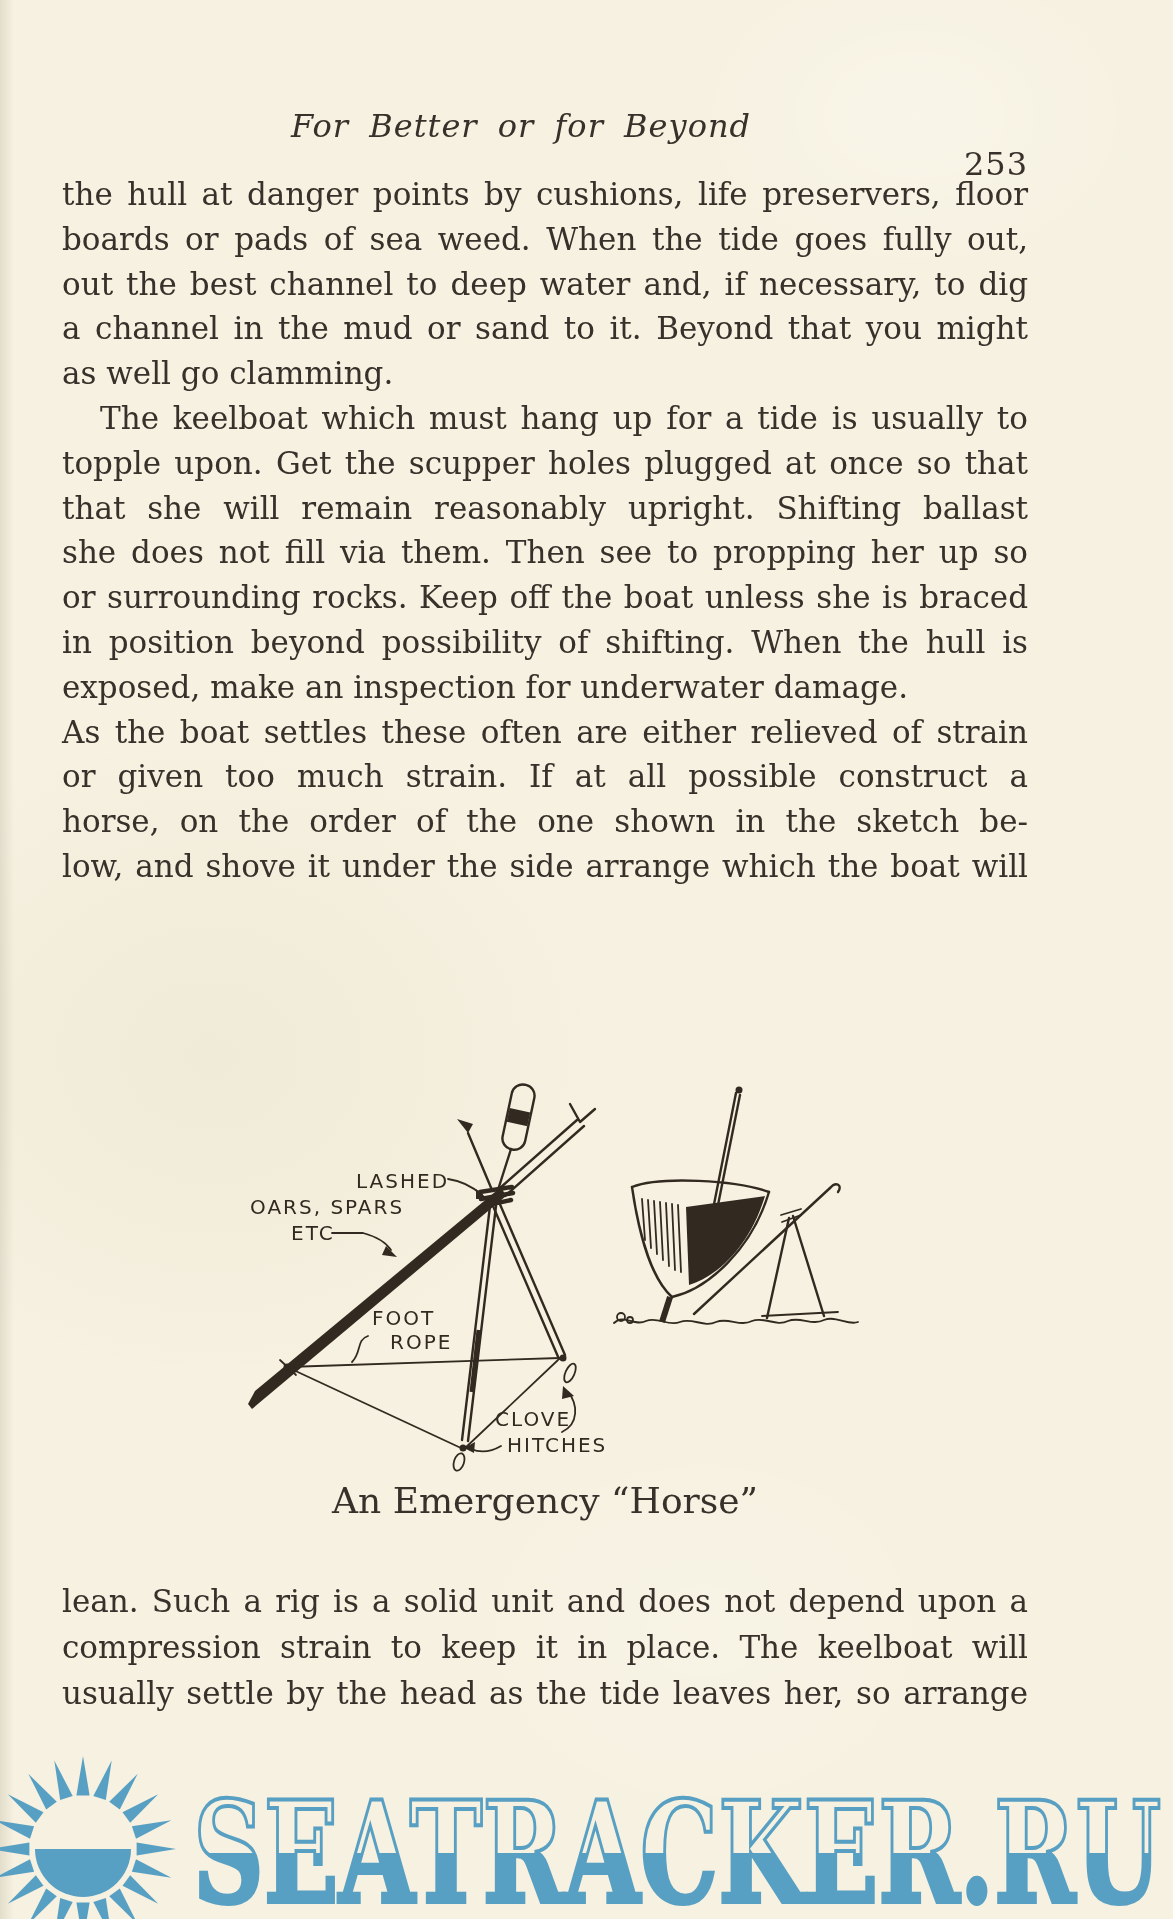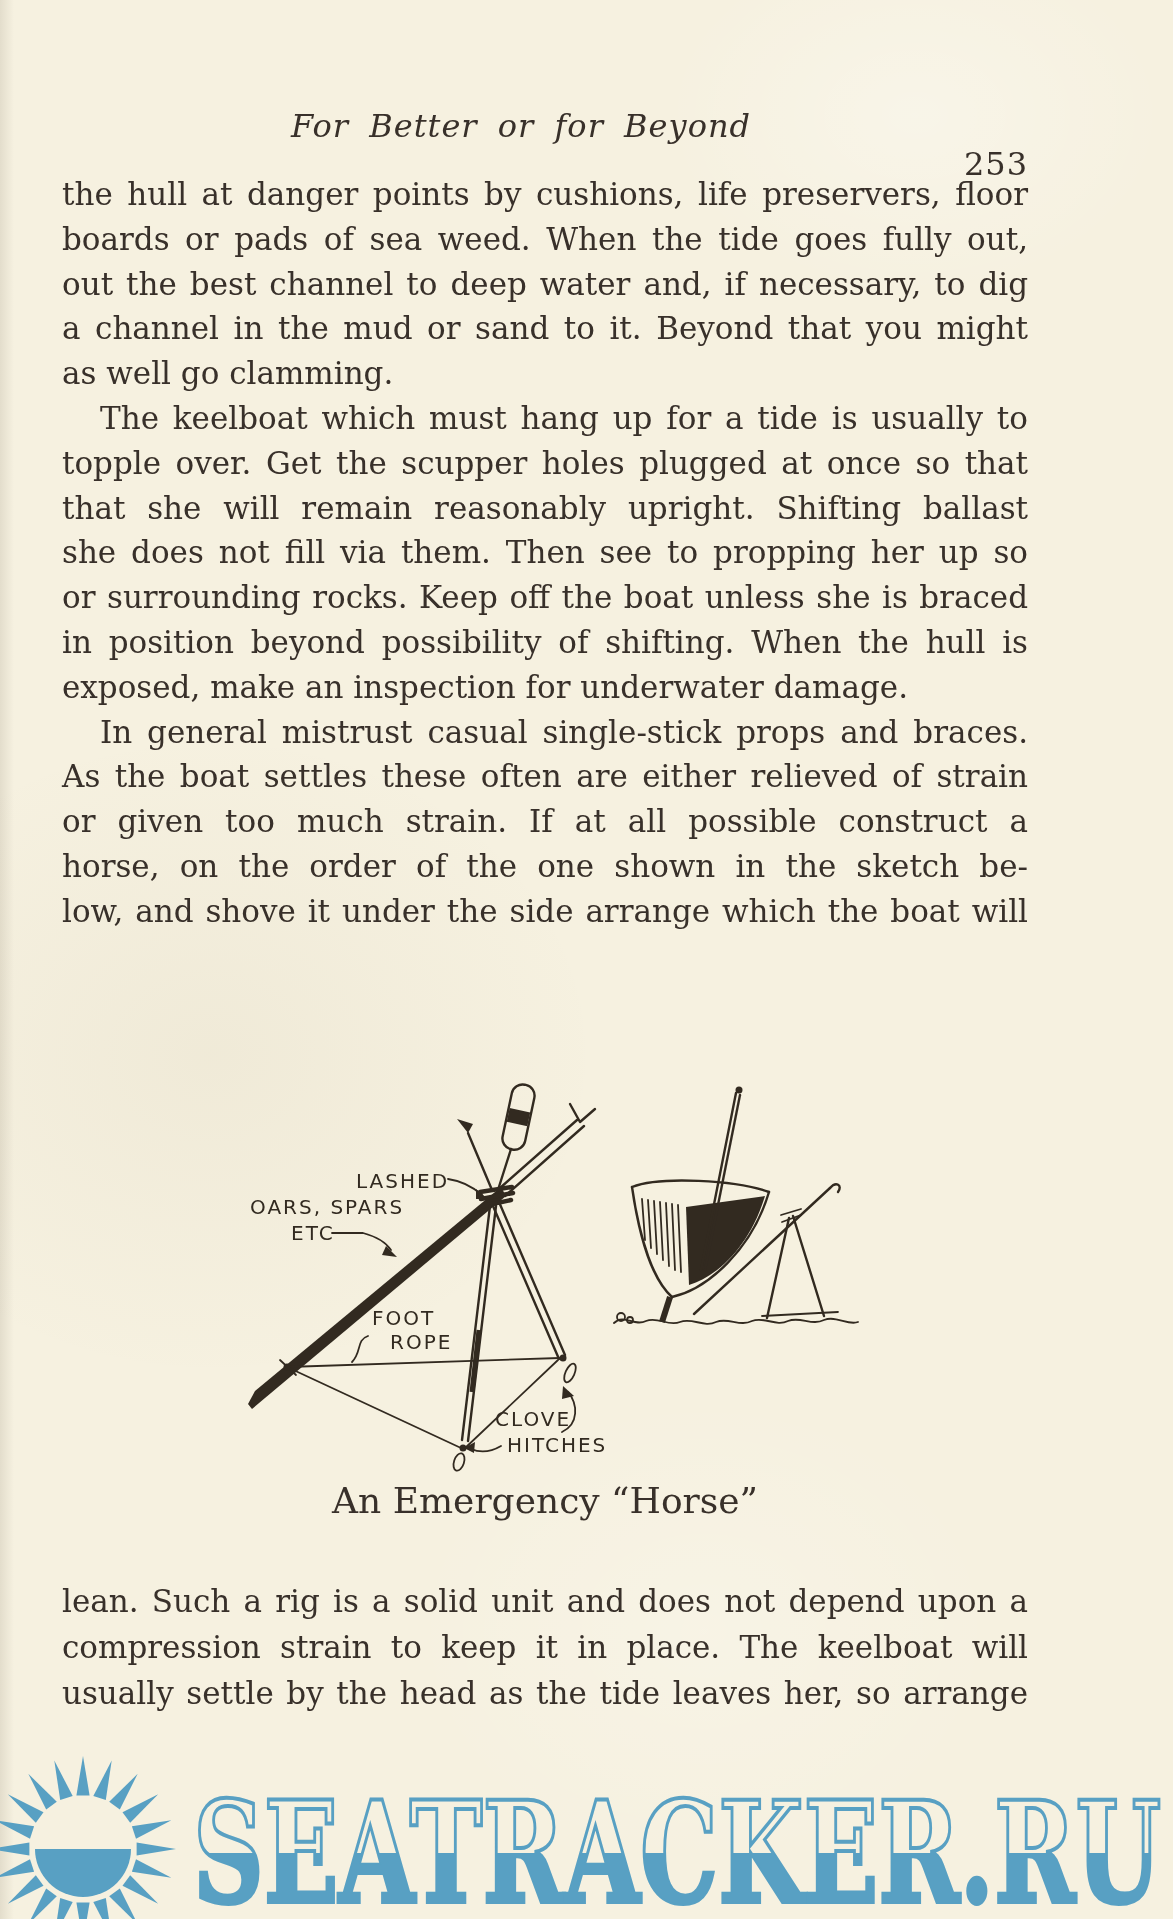--- a/index.html
+++ b/index.html
@@ -69,29 +69,28 @@
 <div class="text-block" id="text-block-main">
     <div class="para">
       <div class="line">the hull at danger points by cushions, life preservers, floor</div>
       <div class="line">boards or pads of sea weed. When the tide goes fully out,</div>
       <div class="line">out the best channel to deep water and, if necessary, to dig</div>
       <div class="line">a channel in the mud or sand to it. Beyond that you might</div>
       <div class="line last">as well go clamming.</div>
     </div>
     <div class="para">
       <div class="line indent">The keelboat which must hang up for a tide is usually to</div>
-      <div class="line">topple over. Get the scupper holes plugged at once so that</div>
+      <div class="line">topple upon. Get the scupper holes plugged at once so that</div>
       <div class="line">that she will remain reasonably upright. Shifting ballast</div>
       <div class="line">she does not fill via them. Then see to propping her up so</div>
       <div class="line">or surrounding rocks. Keep off the boat unless she is braced</div>
       <div class="line">in position beyond possibility of shifting. When the hull is</div>
       <div class="line last">exposed, make an inspection for underwater damage.</div>
     </div>
     <div class="para">
-      <div class="line indent">In general mistrust casual single-stick props and braces.</div>
       <div class="line">As the boat settles these often are either relieved of strain</div>
       <div class="line">or given too much strain. If at all possible construct a</div>
       <div class="line">horse, on the order of the one shown in the sketch be-</div>
       <div class="line">low, and shove it under the side arrange which the boat will</div>
     </div>
   </div>
 
 <svg class="figure-svg" width="700" height="425" viewBox="170 1058 700 425" xmlns="http://www.w3.org/2000/svg">
 
   <polygon class="sketch-fill" points="248,1404 255,1391 501,1187 506,1196 252,1409"></polygon>

